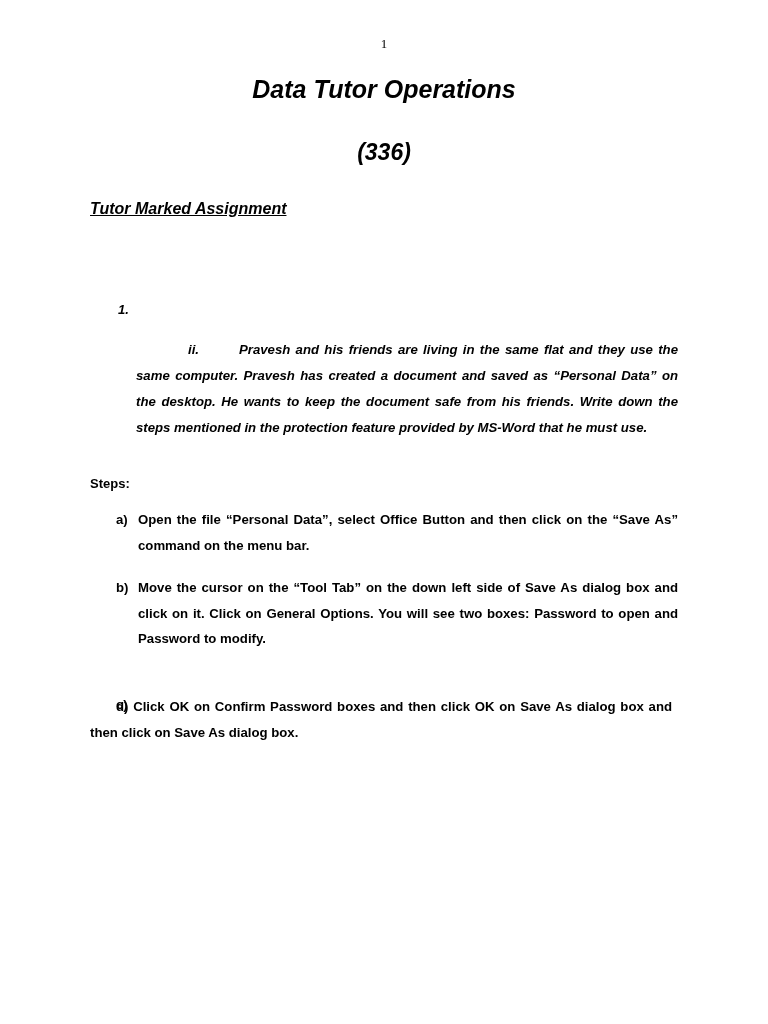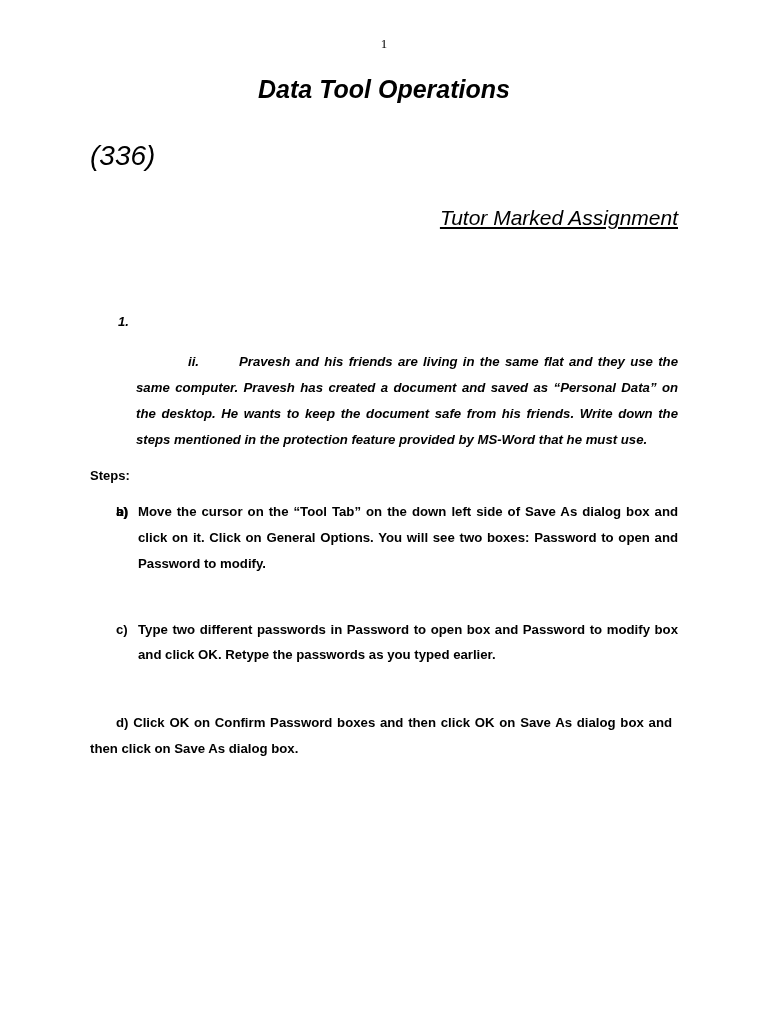--- a/index.html
+++ b/index.html
@@ -31,34 +31,34 @@
   .doc-title {
     text-align: center;
     font-family: "Liberation Sans", sans-serif;
     font-style: italic;
     font-weight: bold;
     font-size: 25px;
     line-height: 1.2;
     margin: 22px 0 0 0;
   }
   .doc-subtitle {
-    text-align: left;
+    text-align: center;
     font-family: "Liberation Sans", sans-serif;
     font-style: italic;
-    font-weight: normal;
-    font-size: 28px;
+    font-weight: bold;
+    font-size: 23px;
     line-height: 1.2;
     margin: 35px 0 0 0;
   }
   .doc-heading {
-    text-align: right;
+    text-align: left;
     font-family: "Liberation Sans", sans-serif;
     font-style: italic;
-    font-weight: normal;
-    font-size: 21px;
+    font-weight: bold;
+    font-size: 16px;
     line-height: 1.2;
     margin: 33px 0 0 0;
   }
   .doc-heading span {
     text-decoration: underline;
   }
   .q-number {
     font-family: "Liberation Sans", sans-serif;
     font-style: italic;
     font-weight: bold;
@@ -80,21 +80,21 @@
     width: 52px;
   }
   .q-gap {
     display: inline-block;
     width: 40px;
   }
   .steps-label {
     font-family: "Liberation Sans", sans-serif;
     font-weight: bold;
     font-size: 13px;
-    margin: 16px 0 0 0;
+    margin: 36px 0 0 0;
   }
   .step {
     position: relative;
     font-family: "Liberation Sans", sans-serif;
     font-weight: bold;
     font-size: 13.2px;
     line-height: 1.95;
     text-align: justify;
     margin: 16px 0 0 0;
     padding-left: 48px;
@@ -117,41 +117,41 @@
     text-indent: 26px;
   }
 </style>
 </head>
 <body>
 
 <div class="page">
 
   <div class="page-number">1</div>
 
-  <div class="doc-title">Data Tool Operations</div>
+  <div class="doc-title">Data Tutor Operations</div>
 
   <div class="doc-subtitle">(336)</div>
 
   <div class="doc-heading"><span>Tutor Marked Assignment</span></div>
 
   <div class="q-number">1.</div>
 
   <div class="q-body"><span class="q-indent"></span><span>ii.</span><span class="q-gap"></span><span>Pravesh and his friends are living in the same flat and they use the same computer.  Pravesh has created a document and saved as “Personal Data” on the desktop.  He wants to keep the document safe from his friends.  Write down the steps mentioned in the protection feature provided by MS-Word that he must use.</span></div>
 
   <div class="steps-label">Steps:</div>
 
   <div class="step">
     <span class="marker">a)</span>
+    <span>Open the file “Personal Data”, select Office Button and then click on the “Save As” command on the menu bar.</span>
   </div>
 
   <div class="step">
     <span class="marker">b)</span>
     <span>Move the cursor on the “Tool Tab” on the down left side of Save As dialog box and click on it.  Click on General Options.  You will see two boxes: Password to open and Password to modify.</span>
   </div>
 
   <div class="step wide-gap">
     <span class="marker">c)</span>
-    <span>Type two different passwords in Password to open box and Password to modify box and click OK.  Retype the passwords as you typed earlier.</span>
   </div>
 
   <div class="step-d">d) Click OK on Confirm Password boxes and then click OK on Save As dialog box and then click on Save As dialog box.</div>
 
 </div>
 
 </body></html>

